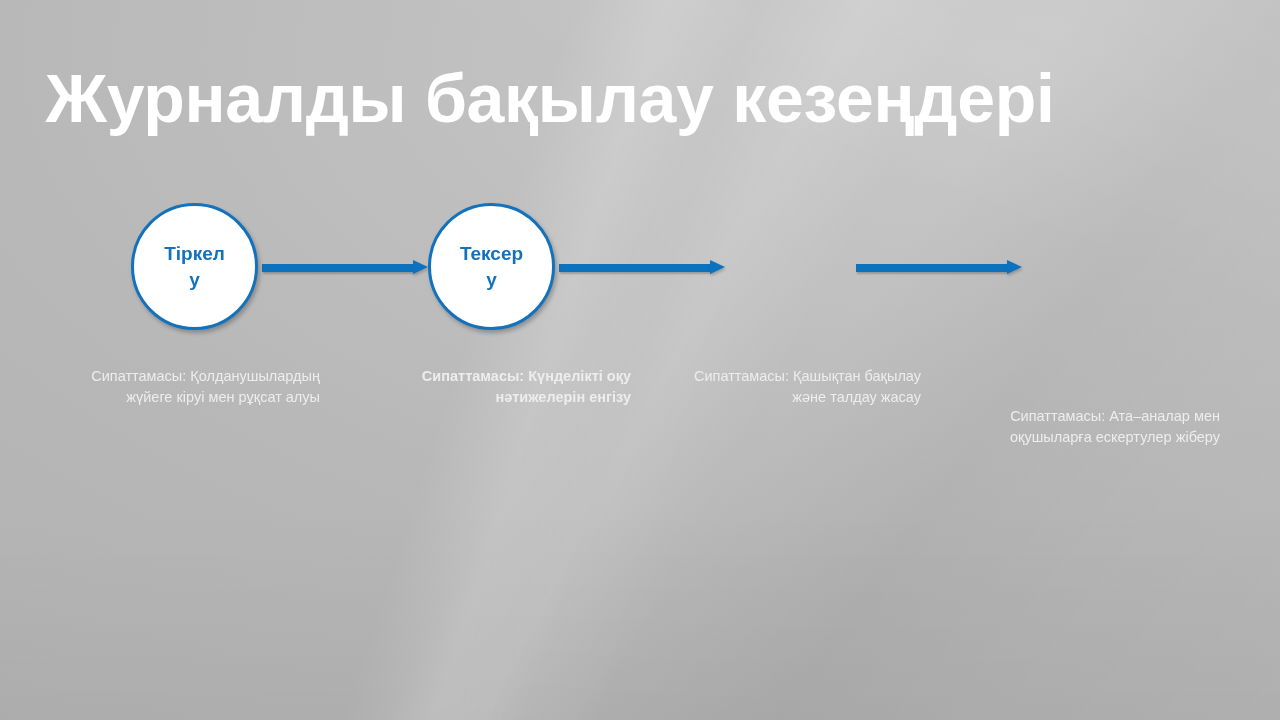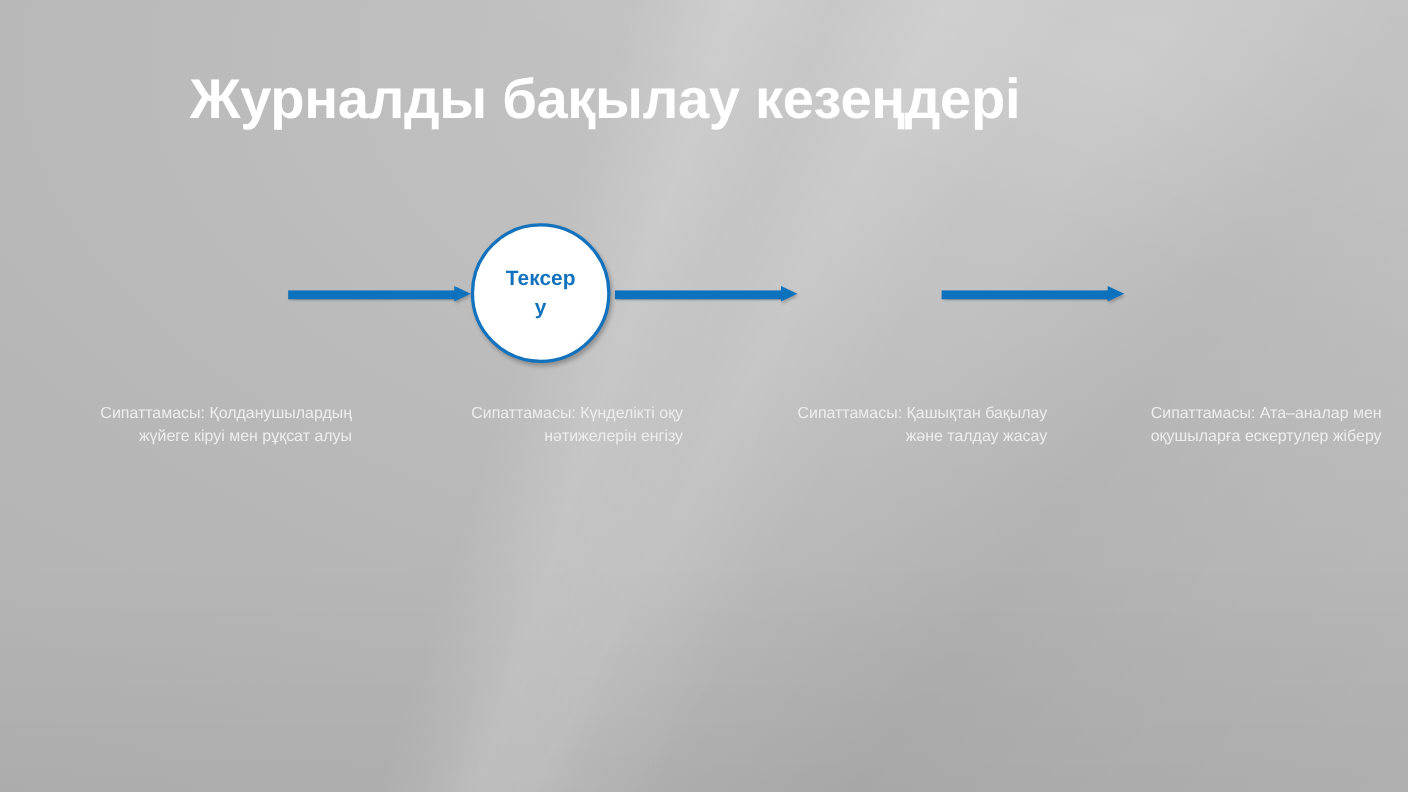--- a/index.html
+++ b/index.html
@@ -42,21 +42,21 @@
   }
 
   
   #title {
     position: absolute;
     left: 0;
     top: 63px;
     width: 1100px;
     text-align: center;
     color: #ffffff;
-    font-size: 51px;
+    font-size: 68px;
     font-weight: bold;
     letter-spacing: -0.3px;
     line-height: 1.05;
     white-space: nowrap;
   }
 
   
   .node {
     position: absolute;
     top: 203px;
@@ -139,30 +139,35 @@
   </div>
   <div class="arrow" style="left:559px; width:166px;">
     <div class="shaft"></div>
     <div class="head"></div>
   </div>
   <div class="arrow" style="left:856px; width:166px;">
     <div class="shaft"></div>
     <div class="head"></div>
   </div>
 
+  <div class="node" style="left:131px;">
+    <div class="circle">
+      <div class="circle-label">Тіркелу</div>
+    </div>
+  </div>
 
   <div class="node" style="left:428px;">
     <div class="circle">
       <div class="circle-label">Тексеру</div>
     </div>
   </div>
 
 
 
   <div class="caption" style="left:70px; width:250px;">Сипаттамасы: Қолданушылардың жүйеге кіруі мен рұқсат алуы</div>
 
-  <div class="caption" style="left:361px; width:260px;">Сипаттамасы: Күнделікті оқу нәтижелерін енгізу</div>
+  <div class="caption" style="left:371px; width:260px;font-weight:bold;">Сипаттамасы: Күнделікті оқу нәтижелерін енгізу</div>
 
-  <div class="caption" style="left:696px; width:256px;">Сипаттамасы: Қашықтан бақылау және талдау жасау</div>
+  <div class="caption" style="left:665px; width:256px;">Сипаттамасы: Қашықтан бақылау және талдау жасау</div>
 
-  <div class="caption" style="left:984px; width:272px;">Сипаттамасы: Ата–аналар мен оқушыларға ескертулер жіберу</div>
+  <div class="caption" style="left:948px; width:272px;margin-top:40px;">Сипаттамасы: Ата–аналар мен оқушыларға ескертулер жіберу</div>
 
 </div>
 
 </body></html>

